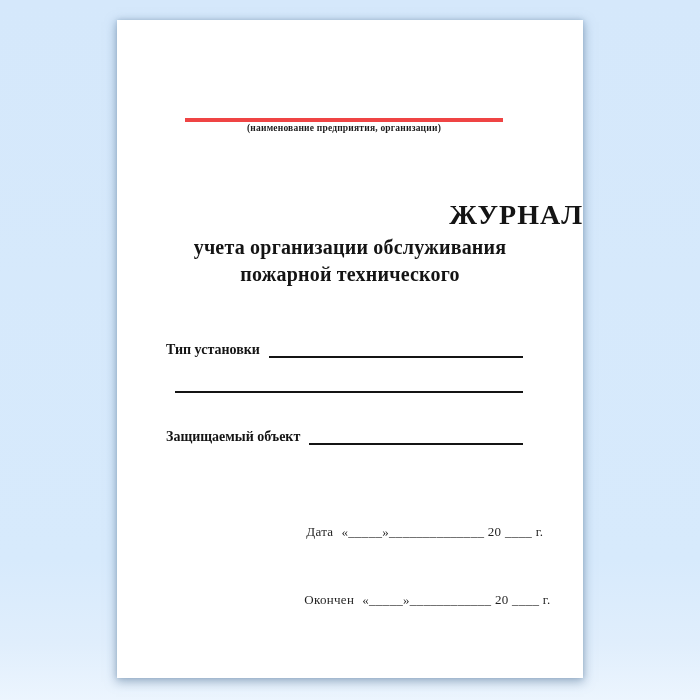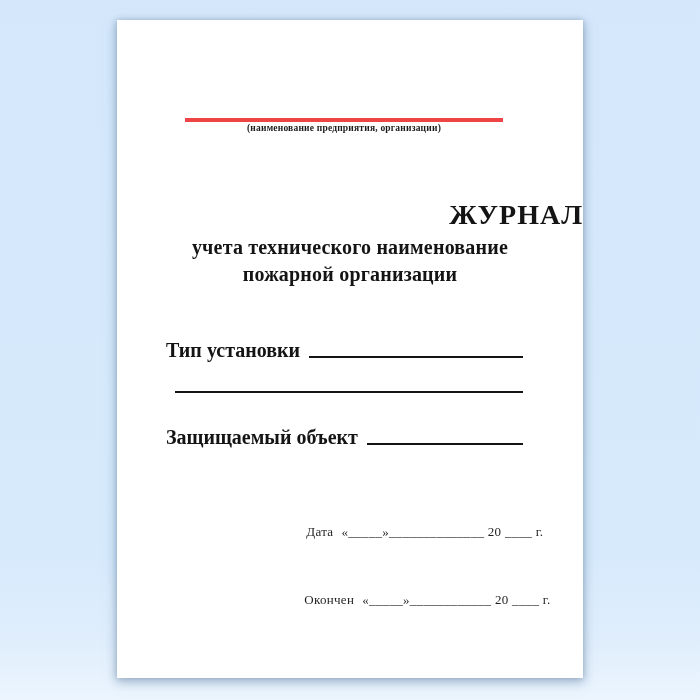--- a/index.html
+++ b/index.html
@@ -59,21 +59,21 @@
     color: #141414;
   }
   .sub-line { display: block; }
   .field-row {
     position: absolute;
     left: 49px;
     right: 60px;
     height: 16px;
     display: flex;
     align-items: flex-end;
-    font-size: 20px;
+    font-size: 14px;
     font-weight: bold;
     line-height: 16px;
     color: #141414;
     white-space: nowrap;
   }
   .row1 { top: 322px; }
   .row2 { top: 357px; }
   .row3 { top: 409px; }
   .blank {
     flex: 1;
@@ -98,22 +98,22 @@
 <div class="scene">
   <div class="page">
 
     <div class="org-line">
       <span class="org-caption">(наименование предприятия, организации)</span>
     </div>
 
     <div class="title-main">ЖУРНАЛ</div>
 
     <div class="title-sub">
-      <span class="sub-line">учета технического наименование</span>
-      <span class="sub-line">пожарной организации</span>
+      <span class="sub-line">учета организации обслуживания</span>
+      <span class="sub-line">пожарной технического</span>
     </div>
 
     <div class="field-row row1">
       <span class="field-label">Тип установки</span>
       <span class="blank"></span>
     </div>
 
     <div class="field-row row2">
       <span class="blank"></span>
     </div>

